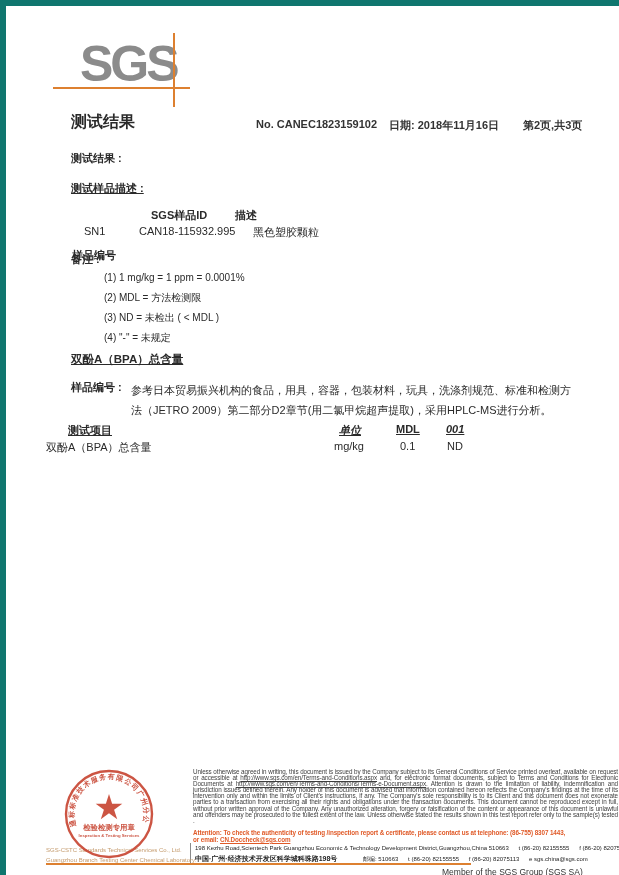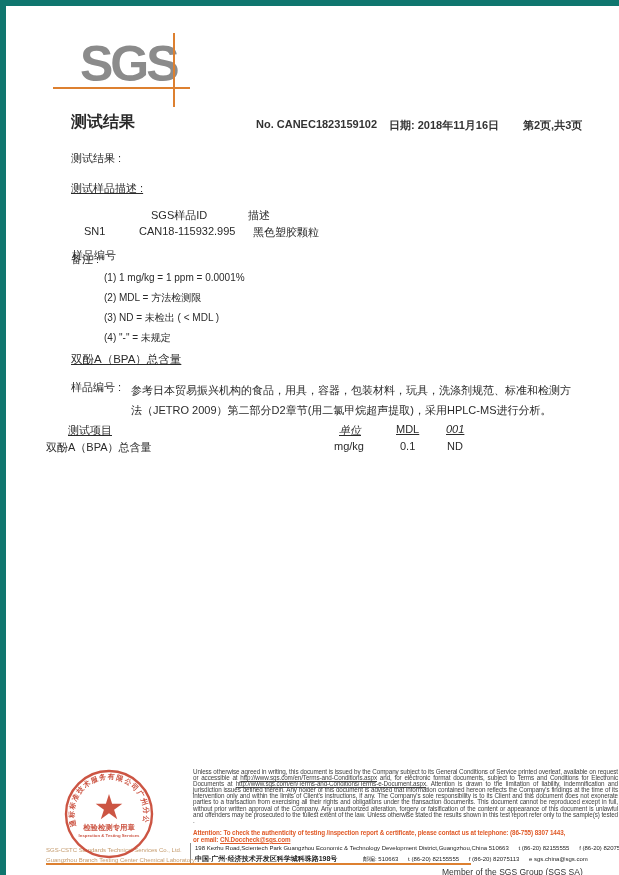--- a/index.html
+++ b/index.html
@@ -19,32 +19,32 @@
   .sgs-text { left:74px; top:33px; font-size:50px; font-weight:bold; color:#8b8b8b; letter-spacing:-3px; line-height:1; }
   .logo-hline { left:47px; top:81px; width:137px; height:2px; background:#dd8030; }
   .logo-vline { left:167px; top:27px; width:2px; height:74px; background:#dd8030; }
 
   
   .report-title { left:65px; top:106px; font-size:16px; font-weight:bold; color:#2a2a2a; }
   .report-no    { left:250px; top:112px; font-size:11px; font-weight:bold; color:#333; }
   .report-date  { left:383px; top:112px; font-size:11px; font-weight:bold; color:#333; }
   .report-page  { left:517px; top:112px; font-size:11px; font-weight:bold; color:#333; }
 
-  .sec-label { font-size:11px; font-weight:normal; color:#2a2a2a;text-align:right; }
+  .sec-label { font-size:11px; font-weight:bold; color:#2a2a2a;text-align:right; }
   .val { font-size:11px; color:#2a2a2a; }
   .u { text-decoration:underline; }
   .it { font-style:italic; }
 
   .lbl-results { left:65px; top:145px; }
   .lbl-sampledesc { left:65px; top:175px; }
 
   
   .st-h1 { left:66px;  top:196px;margin-top:46px; }
   .st-h2 { left:145px; top:202px; }
-  .st-h3 { left:242px; top:202px; }
+  .st-h3 { left:229px; top:202px; }
   .st-v1 { left:78px;  top:219px; }
   .st-v2 { left:133px; top:219px; }
   .st-v3 { left:247px; top:219px; }
 
   .lbl-notes { left:65px; top:246px; }
   .notes { left:98px; top:262px; font-size:10px; line-height:20px; color:#2a2a2a; }
 
   .bpa-heading { left:65px; top:346px; font-size:11.5px; }
 
   .lbl-method { left:65px; top:374px; }

